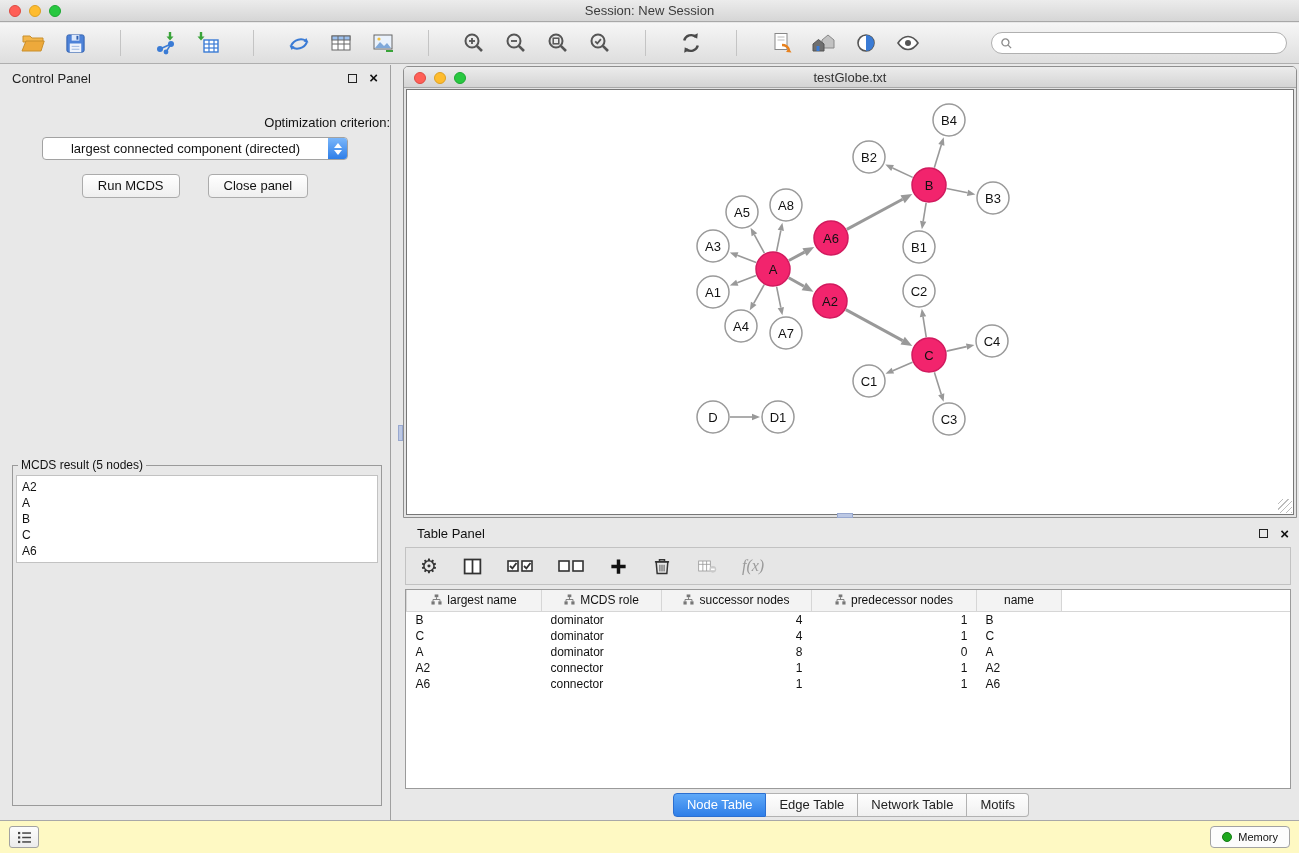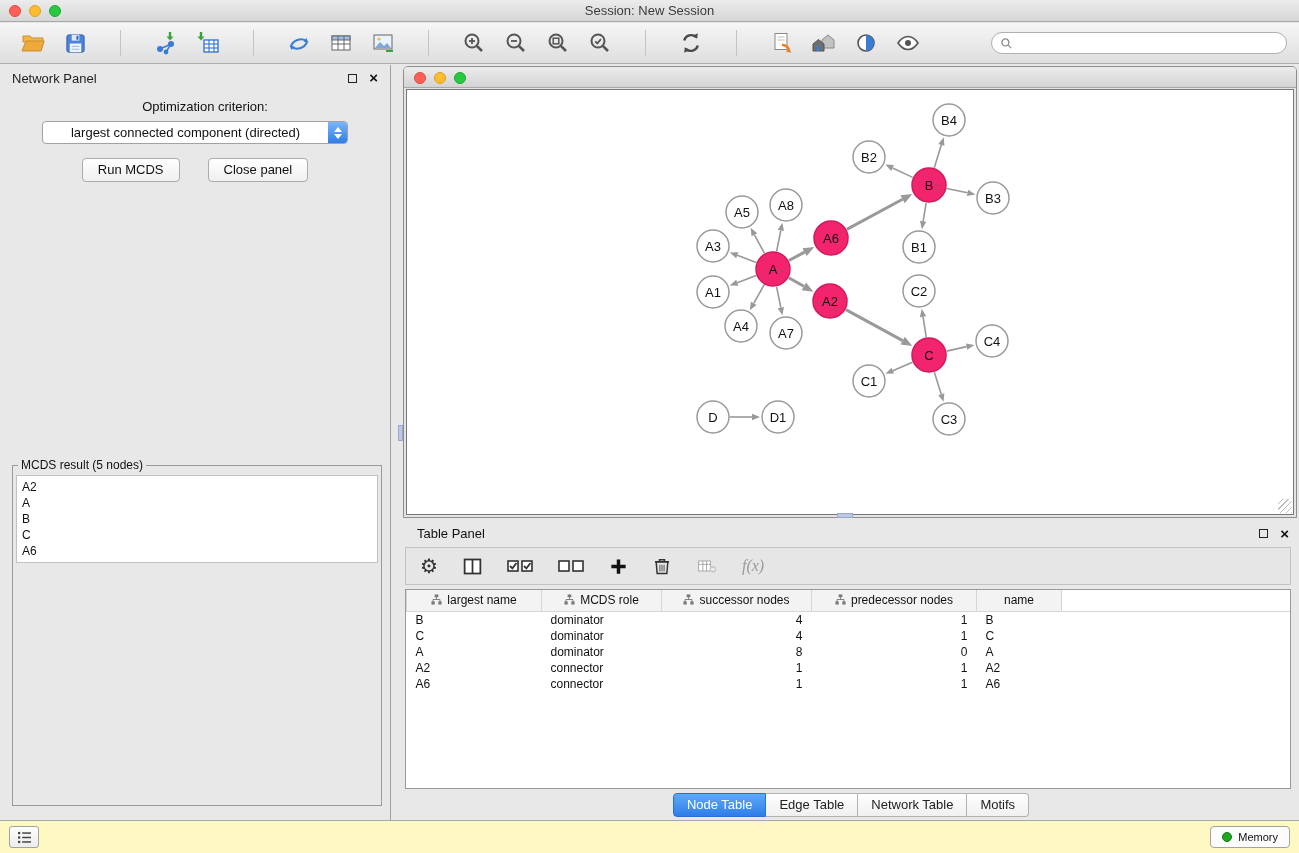--- a/index.html
+++ b/index.html
@@ -58,21 +58,21 @@
     padding:3px 13px 4px; font-size:13px; color:#222;
     background:linear-gradient(#fefefe,#f0f0f0);
     border:1px solid #b2b2b2; border-left:none; white-space:nowrap;
   }
   .seg .tab:first-child{ border-left:1px solid #b2b2b2; border-radius:4px 0 0 4px; }
   .seg .tab:last-child{ border-radius:0 4px 4px 0; }
   .seg .tab.active{
     background:linear-gradient(#5fa9f8,#2e7ee8); color:#fff; border-color:#2c6fd0;
   }
   .cp-tabs{ margin:5px 0 14px; }
-  .opt-label{ text-align:center; font-size:13px; margin:8px 0 7px;padding-left:20px; }
+  .opt-label{ text-align:right; font-size:13px; margin:24px 0 7px;padding-left:20px; }
   .dropdown{
     width:306px; height:23px; margin:0 auto; background:#fff;
     border:1px solid #a2a2a2; border-radius:4px; display:flex; align-items:center; overflow:hidden;text-align:center;
   }
   .dropdown .value{ flex:1; padding:0 9px; font-size:13px; white-space:nowrap; }
   .dropdown .stepper{
     width:19px; align-self:stretch;
     background:linear-gradient(#7ab6fa,#2e7ee8);
     display:flex; flex-direction:column; align-items:center; justify-content:center; gap:2px;
   }
@@ -325,21 +325,21 @@
       <line x1="15" y1="15" x2="20.5" y2="20.5" stroke="#8a8a8a" stroke-width="2.4"></line>
     </svg>
     <input type="text" aria-label="search" style="">
   </div>
 </div>
 
 <div class="main">
 
   <div class="control-panel">
     <div class="panel-header">
-      <span>Network Panel</span>
+      <span>Control Panel</span>
       <span class="panel-controls">
         <span class="float-box"></span>
         <span class="close-x">×</span>
       </span>
     </div>
     <div class="opt-label">Optimization criterion:</div>
     <div class="dropdown">
       <span class="value">largest connected component (directed)</span>
       <span class="stepper">
         <span class="tri-up"></span>
@@ -364,20 +364,21 @@
 
   <div class="right-area">
 
     <div class="network-window">
       <div class="nw-titlebar">
         <div class="lights">
           <span class="light red"></span>
           <span class="light yellow"></span>
           <span class="light green"></span>
         </div>
+        <div class="nw-title">testGlobe.txt</div>
       </div>
       <div class="nw-canvas">
         <svg id="network-svg">
             <line x1="357.4001049556203" y1="163.18728975710826" x2="347.42207061965956" y2="144.84058146195474" stroke="#999999" stroke-width="1.6"></line>
             <polygon points="343.5998950443797,137.81271024289174 350.23321910728475,143.3117112318428 344.6109221320344,146.3694516920667" fill="#999999"></polygon>
             <line x1="369.5830786372219" y1="161.36022824752303" x2="373.8244419684573" y2="140.4796703091334" stroke="#999999" stroke-width="1.6"></line>
             <polygon points="375.4169213627781,132.63977175247697 376.96040139111983,141.11666206686175 370.6884825457947,139.84267855140507" fill="#999999"></polygon>
             <line x1="349.1925698885631" y1="172.55715179061585" x2="330.2773990498533" y2="165.30633630244378" stroke="#999999" stroke-width="1.6"></line>
             <polygon points="322.8074301114369,162.44284820938415 331.4227942870771,162.31834872707722 329.1320038126294,168.29432387781034" fill="#999999"></polygon>
             <line x1="349.1925698885631" y1="185.44284820938415" x2="330.2773990498533" y2="192.69366369755622" stroke="#999999" stroke-width="1.6"></line>

